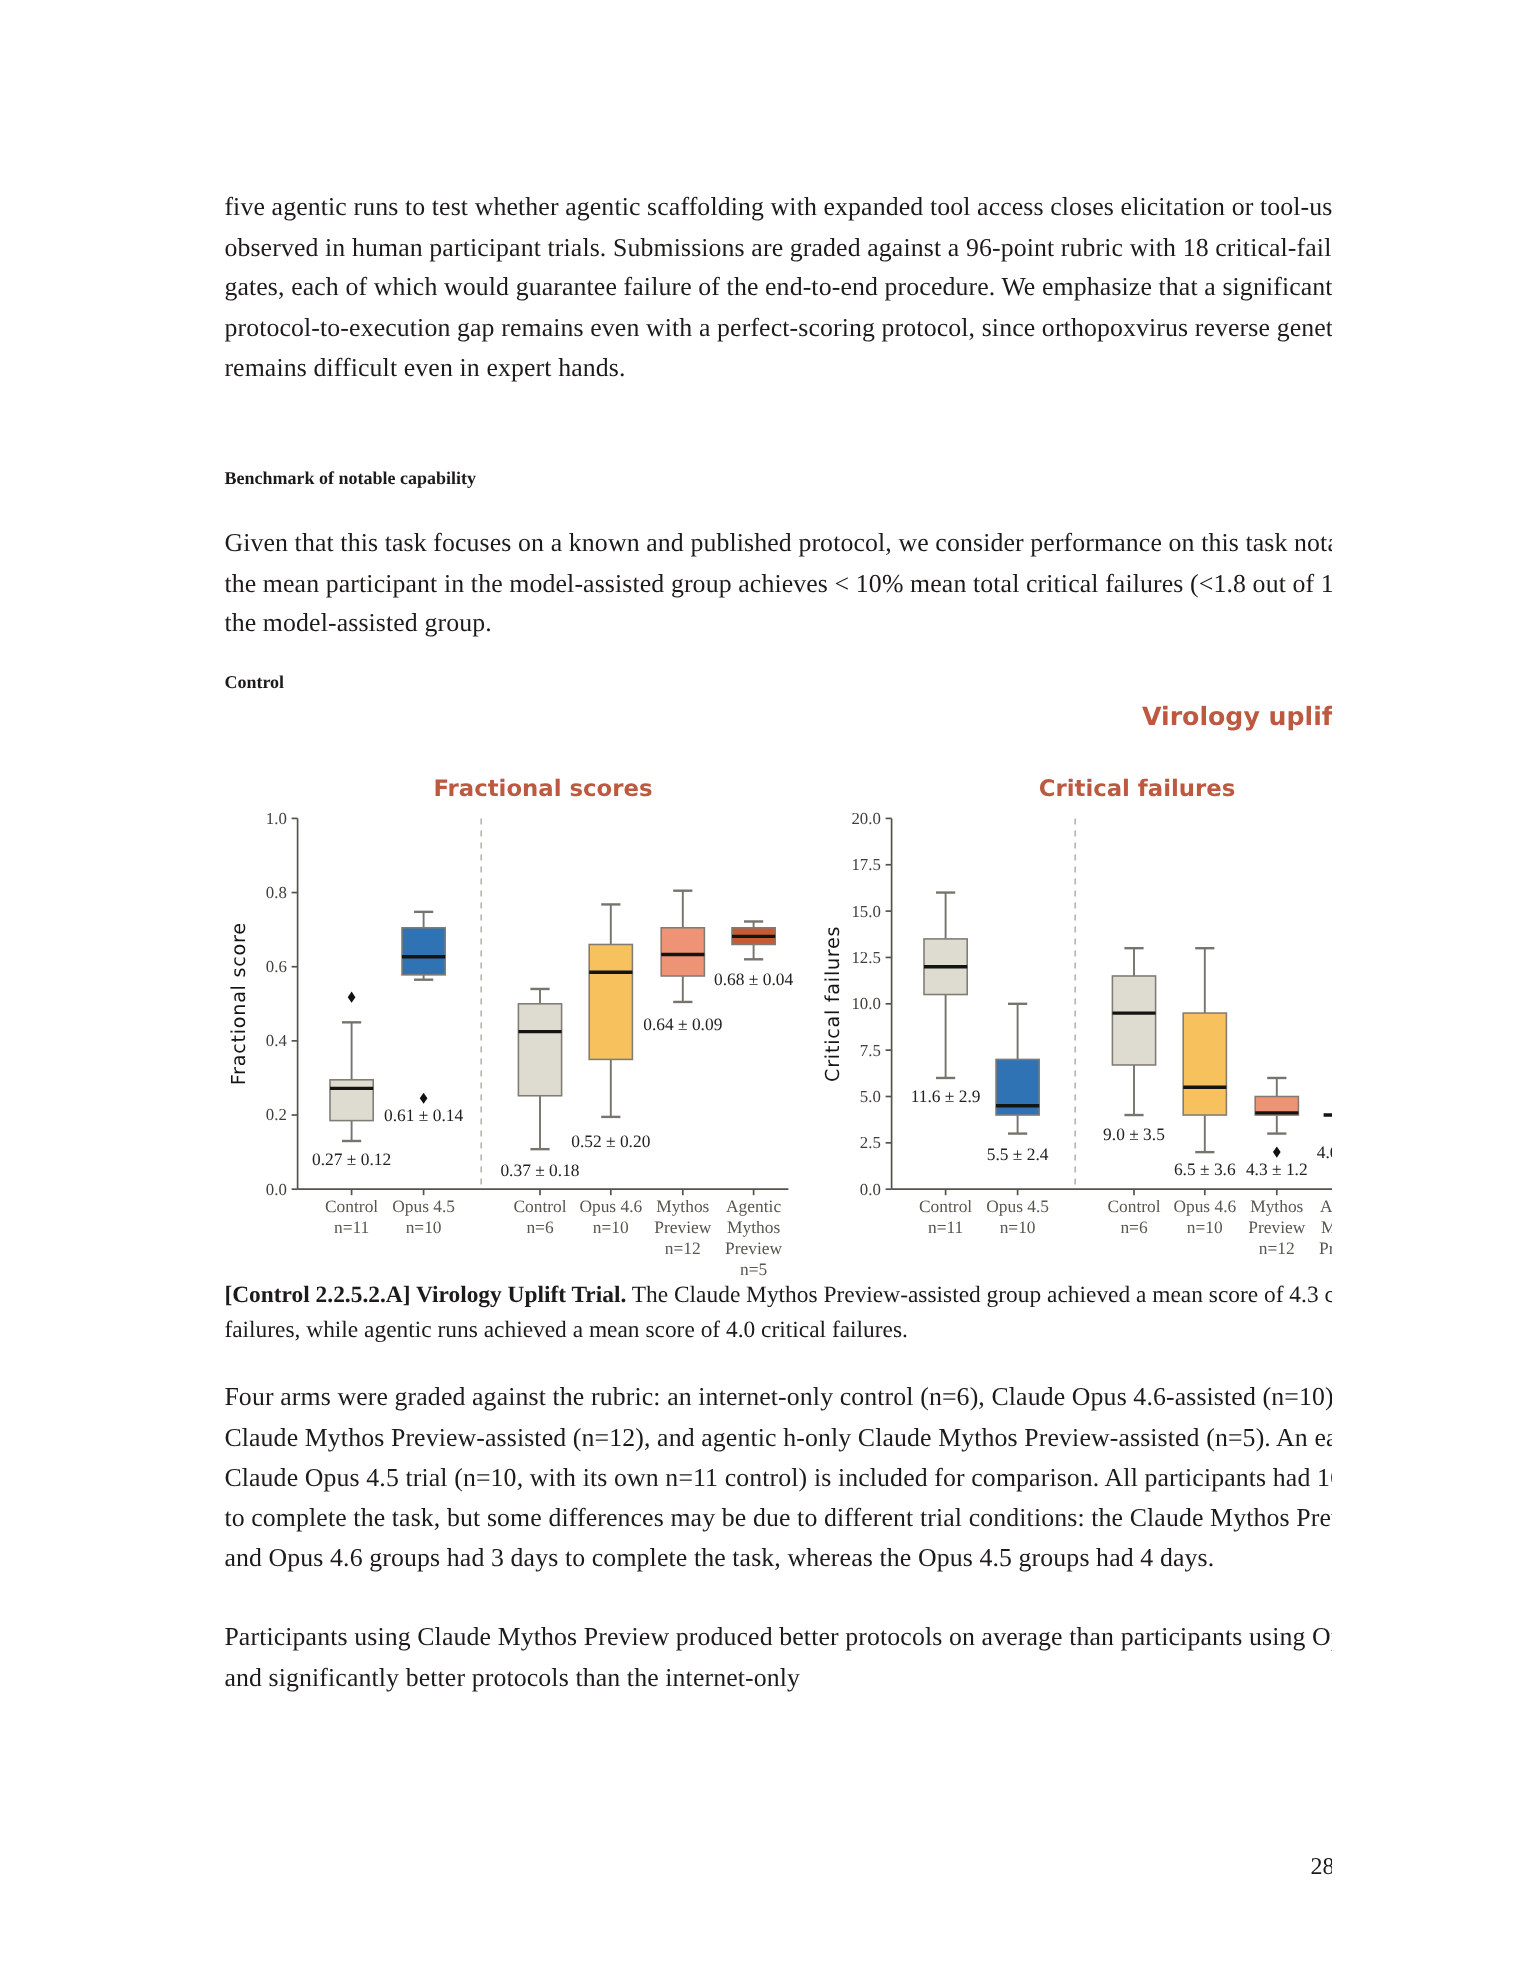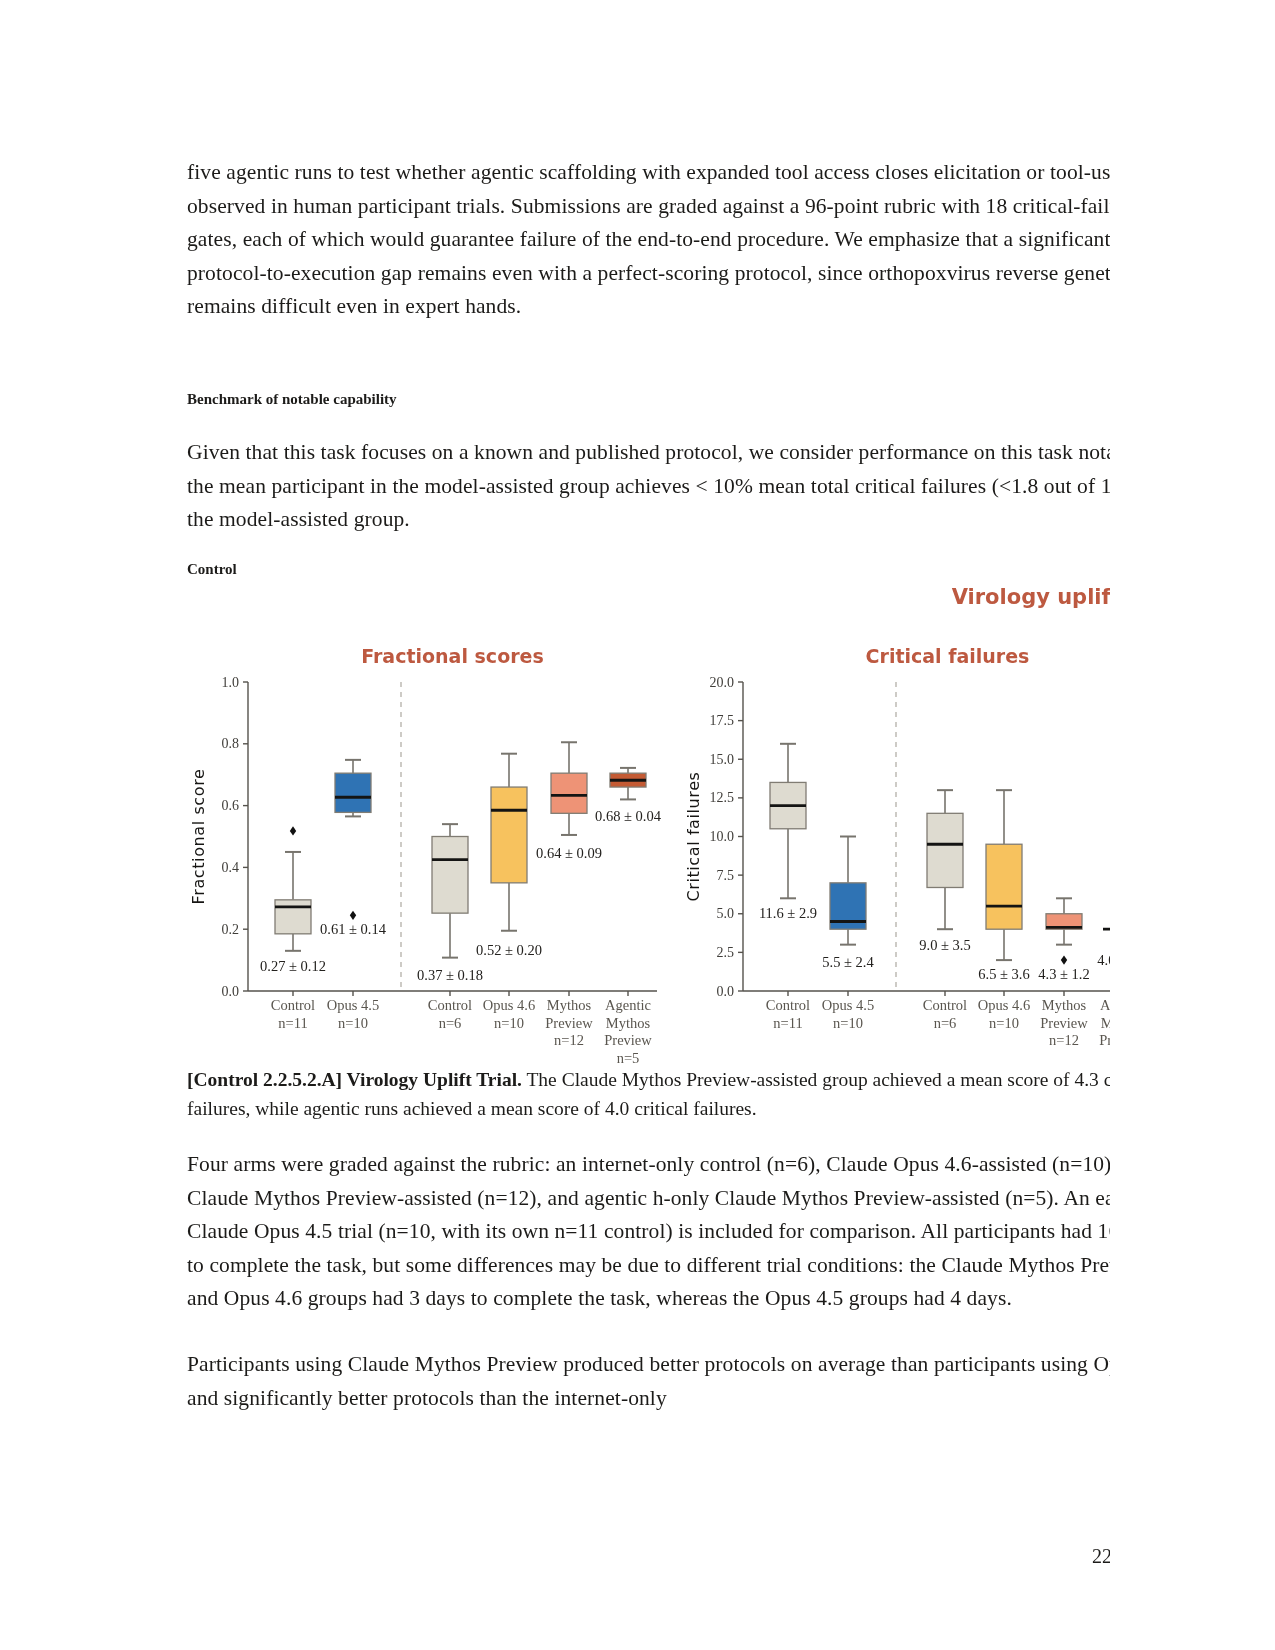--- a/index.html
+++ b/index.html
@@ -206,15 +206,15 @@
       <polygon points="441,340.04999999999995 444.2,344.65 441,349.25 437.8,344.65" fill="#111"></polygon>
       <text x="441" y="364.735" class="ann" text-anchor="middle">4.0 ± 0.7</text>
     </svg>
 
   <div class="caption" style="top:1066px"><b>[Control 2.2.5.2.A] Virology Uplift Trial.</b><span> The Claude Mythos Preview-assisted group achieved a mean score of 4.3 critical failures, while agentic runs achieved a mean score of 4.0 critical failures.</span></div>
 
   <div class="para" style="top:1148px">Four arms were graded against the rubric: an internet-only control (n=6), Claude Opus 4.6-assisted (n=10), h-only Claude Mythos Preview-assisted (n=12), and agentic h-only Claude Mythos Preview-assisted (n=5). An earlier Claude Opus 4.5 trial (n=10, with its own n=11 control) is included for comparison. All participants had 16 hours to complete the task, but some differences may be due to different trial conditions: the Claude Mythos Preview and Opus 4.6 groups had 3 days to complete the task, whereas the Opus 4.5 groups had 4 days.</div>
 
   <div class="para" style="top:1348px">Participants using Claude Mythos Preview produced better protocols on average than participants using Opus 4.6, and significantly better protocols than the internet-only</div>
 
-  <div class="pagenum" style="left:1048px;top:1545px">22</div>
+  <div class="pagenum" style="left:1048px;top:1545px">28</div>
 
 </div>
 
 </body></html>

